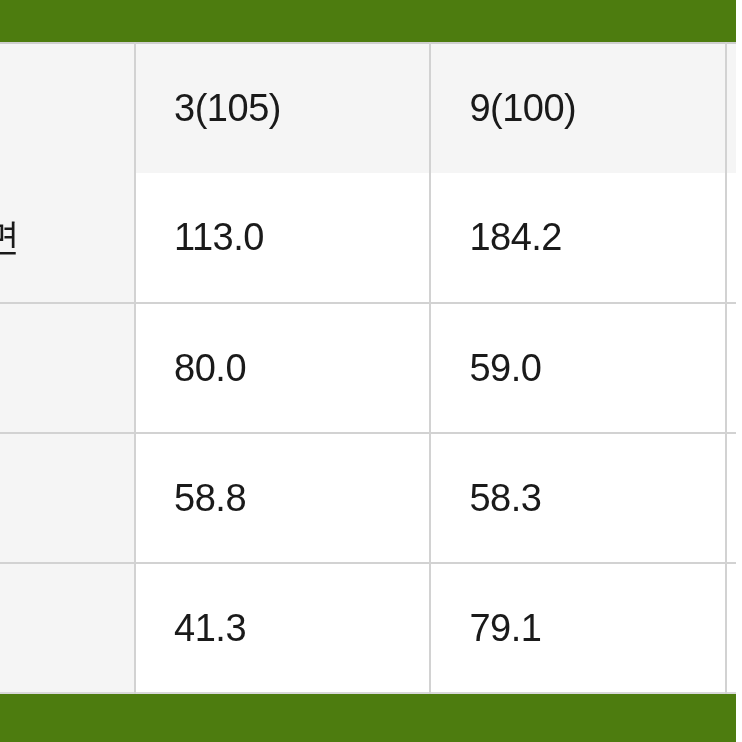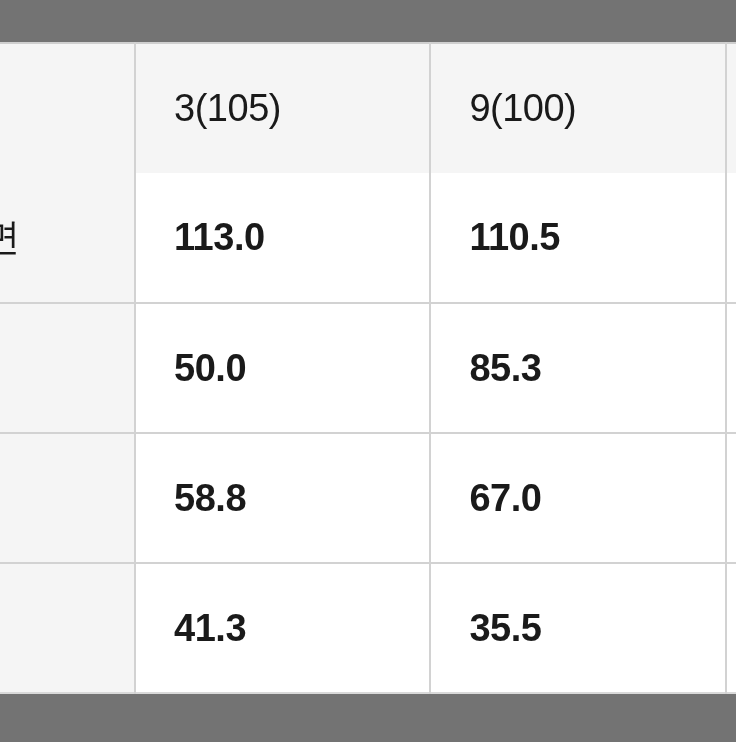--- a/index.html
+++ b/index.html
@@ -13,21 +13,21 @@
     height: 742px;
     overflow: hidden;
     font-family: "Liberation Sans", "DejaVu Sans", sans-serif;
     -webkit-font-smoothing: antialiased;
   }
 
   #viewport {
     position: relative;
     width: 736px;
     height: 742px;
-    background: #737373;
+    background: #4d7c0f;
     overflow: hidden;
   }
 
   
   #table-scroll {
     position: absolute;
     left: -168px;
     top: 42px;
     width: 1190px;
   }
@@ -44,21 +44,21 @@
   table.size-table col.size-col   { width: 266px; }
 
   table.size-table th,
   table.size-table td {
     height: 130px;
     box-sizing: border-box;
     border-right: 2px solid #d2d2d2;
     border-bottom: 2px solid #d2d2d2;
     padding: 0 38px;
     font-size: 38px;
-    font-weight: 700;
+    font-weight: 400;
     color: #1a1a1a;
     letter-spacing: -0.5px;
     vertical-align: middle;
     text-align: left;
     white-space: nowrap;
     overflow: hidden;
   }
 
   table.size-table tr:last-child th,
   table.size-table tr:last-child td {
@@ -104,42 +104,42 @@
           <th>9(100)</th>
           <th>1(95)</th>
         </tr>
       </thead>
 
       <tbody>
 
         <tr>
           <th class="row-label">가슴단면</th>
           <td class="value">113.0</td>
-          <td class="value">110.5</td>
+          <td class="value">184.2</td>
           <td class="value">108.0</td>
         </tr>
 
         <tr>
           <th class="row-label">어깨</th>
-          <td class="value">50.0</td>
-          <td class="value">85.3</td>
+          <td class="value">80.0</td>
+          <td class="value">59.0</td>
           <td class="value">58.0</td>
         </tr>
 
         <tr>
           <th class="row-label">소매</th>
           <td class="value">58.8</td>
-          <td class="value">67.0</td>
+          <td class="value">58.3</td>
           <td class="value">65.0</td>
         </tr>
 
         <tr>
           <th class="row-label">총장이</th>
           <td class="value">41.3</td>
-          <td class="value">35.5</td>
+          <td class="value">79.1</td>
           <td class="value">56.0</td>
         </tr>
 
       </tbody>
     </table>
 
   </div>
 </div>
 
 </body></html>

